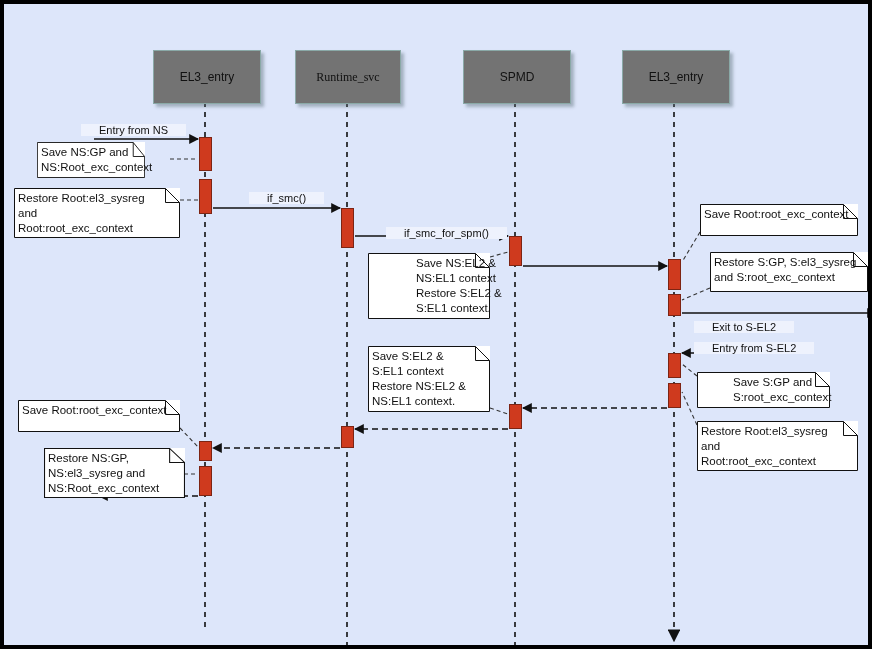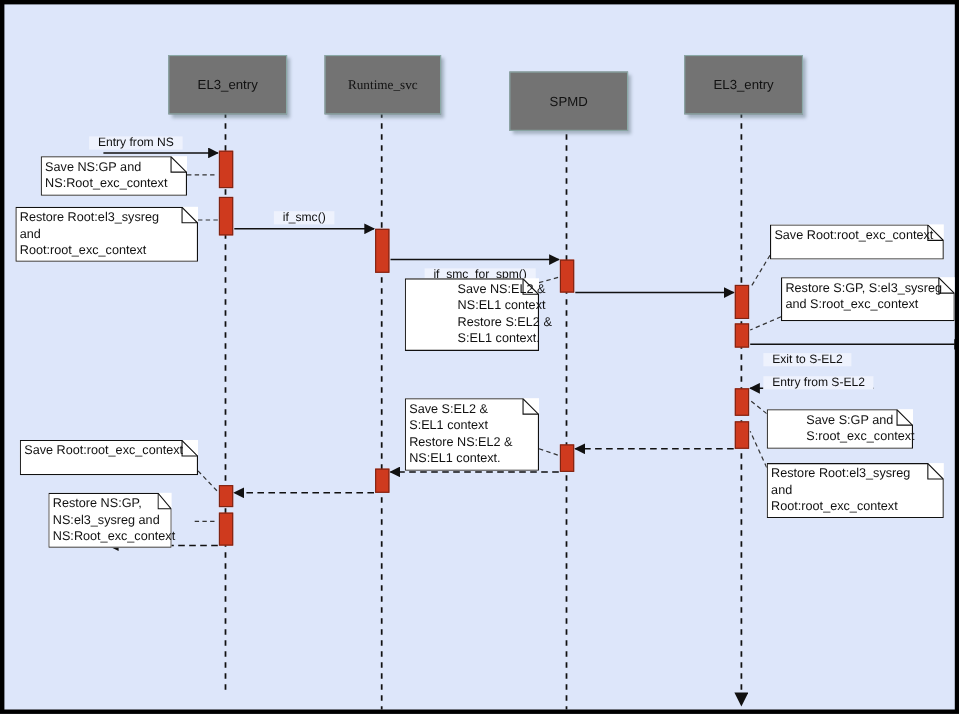--- a/index.html
+++ b/index.html
@@ -64,21 +64,21 @@
   }
   .note .note-svg{position:absolute;left:0;top:0;width:100%;height:100%;z-index:-1;}
   .note .note-text{position:relative;z-index:1;}
 
   
   .msg-label{
     position:absolute;
     font-size:11px;
     color:#111;
     background:#eef2fd;
-    padding:0 8px;
+    padding:0 18px;
     white-space:nowrap;
     z-index:6;
   }
 </style>
 </head>
 <body>
 
 <div id="canvas">
 
   <svg id="svg-layer" xmlns="http://www.w3.org/2000/svg">
@@ -123,21 +123,21 @@
   </svg>
 
 
   <div id="participants-layer">
       <div class="participant" style="left: 149px; top: 46px; width: 106px; height: 52px;">
         <span>EL3_entry</span>
       </div>
       <div class="participant" style="left: 291px; top: 46px; width: 104px; height: 52px; font-family: Liberation Serif, serif;">
         <span>Runtime_svc</span>
       </div>
-      <div class="participant" style="left: 459px; top: 61px; width: 106px; height: 52px;">
+      <div class="participant" style="left: 459px; top: 46px; width: 106px; height: 52px;">
         <span>SPMD</span>
       </div>
       <div class="participant" style="left: 618px; top: 46px; width: 106px; height: 52px;">
         <span>EL3_entry</span>
       </div>
     </div>
   <div id="activations-layer">
       <div class="activation" style="left: 195px; top: 133px; width: 13px; height: 34px;"></div>
       <div class="activation" style="left: 195px; top: 175px; width: 13px; height: 35px;"></div>
       <div class="activation" style="left: 337px; top: 204px; width: 13px; height: 40px;"></div>
@@ -145,21 +145,21 @@
       <div class="activation" style="left: 664px; top: 255px; width: 13px; height: 31px;"></div>
       <div class="activation" style="left: 664px; top: 290px; width: 13px; height: 22px;"></div>
       <div class="activation" style="left: 664px; top: 349px; width: 13px; height: 25px;"></div>
       <div class="activation" style="left: 664px; top: 379px; width: 13px; height: 25px;"></div>
       <div class="activation" style="left: 505px; top: 400px; width: 13px; height: 25px;"></div>
       <div class="activation" style="left: 337px; top: 422px; width: 13px; height: 22px;"></div>
       <div class="activation" style="left: 195px; top: 437px; width: 13px; height: 20px;"></div>
       <div class="activation" style="left: 195px; top: 462px; width: 13px; height: 30px;"></div>
     </div>
   <div id="notes-layer">
-      <div class="note" style="left: 33px; top: 138px; width: 133px; height: 36px;"><svg class="note-svg" viewBox="0 0 133 36" preserveAspectRatio="none">
+      <div class="note" style="left: 33px; top: 138px; width: 108px; height: 36px;"><svg class="note-svg" viewBox="0 0 133 36" preserveAspectRatio="none">
           <path d="M0.5,0.5 H118.5 L132.5,14.5 V35.5 H0.5 Z" fill="#ffffff" stroke="#111" stroke-width="1"></path>
           <path d="M118.5,0.5 V14.5 H132.5" fill="none" stroke="#111" stroke-width="1"></path>
         </svg><span class="note-text">Save NS:GP and
 NS:Root_exc_context</span></div>
       <div class="note" style="left: 10px; top: 184px; width: 166px; height: 50px;"><svg class="note-svg" viewBox="0 0 166 50" preserveAspectRatio="none">
           <path d="M0.5,0.5 H151.5 L165.5,14.5 V49.5 H0.5 Z" fill="#ffffff" stroke="#111" stroke-width="1"></path>
           <path d="M151.5,0.5 V14.5 H165.5" fill="none" stroke="#111" stroke-width="1"></path>
         </svg><span class="note-text">Restore Root:el3_sysreg
 and
 Root:root_exc_context</span></div>
@@ -183,39 +183,39 @@
           <path d="M0.5,0.5 H118.5 L132.5,14.5 V35.5 H0.5 Z" fill="#ffffff" stroke="#111" stroke-width="1"></path>
           <path d="M118.5,0.5 V14.5 H132.5" fill="none" stroke="#111" stroke-width="1"></path>
         </svg><span class="note-text">Save S:GP and
 S:root_exc_context</span></div>
       <div class="note" style="left: 693px; top: 417px; width: 161px; height: 50px;"><svg class="note-svg" viewBox="0 0 161 50" preserveAspectRatio="none">
           <path d="M0.5,0.5 H146.5 L160.5,14.5 V49.5 H0.5 Z" fill="#ffffff" stroke="#111" stroke-width="1"></path>
           <path d="M146.5,0.5 V14.5 H160.5" fill="none" stroke="#111" stroke-width="1"></path>
         </svg><span class="note-text">Restore Root:el3_sysreg
 and
 Root:root_exc_context</span></div>
-      <div class="note" style="left: 364px; top: 358px; width: 122px; height: 66px;"><svg class="note-svg" viewBox="0 0 122 66" preserveAspectRatio="none">
+      <div class="note" style="left: 364px; top: 342px; width: 122px; height: 66px;"><svg class="note-svg" viewBox="0 0 122 66" preserveAspectRatio="none">
           <path d="M0.5,0.5 H107.5 L121.5,14.5 V65.5 H0.5 Z" fill="#ffffff" stroke="#111" stroke-width="1"></path>
           <path d="M107.5,0.5 V14.5 H121.5" fill="none" stroke="#111" stroke-width="1"></path>
         </svg><span class="note-text">Save S:EL2 &amp;
 S:EL1 context
 Restore NS:EL2 &amp;
 NS:EL1 context.</span></div>
       <div class="note" style="left: 14px; top: 396px; width: 162px; height: 32px;"><svg class="note-svg" viewBox="0 0 162 32" preserveAspectRatio="none">
           <path d="M0.5,0.5 H147.5 L161.5,14.5 V31.5 H0.5 Z" fill="#ffffff" stroke="#111" stroke-width="1"></path>
           <path d="M147.5,0.5 V14.5 H161.5" fill="none" stroke="#111" stroke-width="1"></path>
         </svg><span class="note-text">Save Root:root_exc_context</span></div>
-      <div class="note" style="left: 40px; top: 444px; width: 112px; height: 50px;"><svg class="note-svg" viewBox="0 0 133 50" preserveAspectRatio="none">
+      <div class="note" style="left: 40px; top: 444px; width: 141px; height: 50px;"><svg class="note-svg" viewBox="0 0 133 50" preserveAspectRatio="none">
           <path d="M0.5,0.5 H118.5 L132.5,14.5 V49.5 H0.5 Z" fill="#ffffff" stroke="#111" stroke-width="1"></path>
           <path d="M118.5,0.5 V14.5 H132.5" fill="none" stroke="#111" stroke-width="1"></path>
         </svg><span class="note-text">Restore NS:GP,
 NS:el3_sysreg and
 NS:Root_exc_context</span></div>
     </div>
   <div id="labels-layer">
       <div class="msg-label" style="left: 77px; top: 120px;">Entry from NS</div>
       <div class="msg-label" style="left: 245px; top: 188px;">if_smc()</div>
-      <div class="msg-label" style="left: 382px; top: 240px; text-align: right;">if_smc_for_spm()</div>
+      <div class="msg-label" style="left: 382px; top: 223px; text-align: right;">if_smc_for_spm()</div>
       <div class="msg-label" style="left: 690px; top: 297px; margin-top: 20px;">Exit to S-EL2</div>
       <div class="msg-label" style="left: 690px; top: 338px;">Entry from S-EL2</div>
     </div>
 
 </div>
 
 </body></html>

